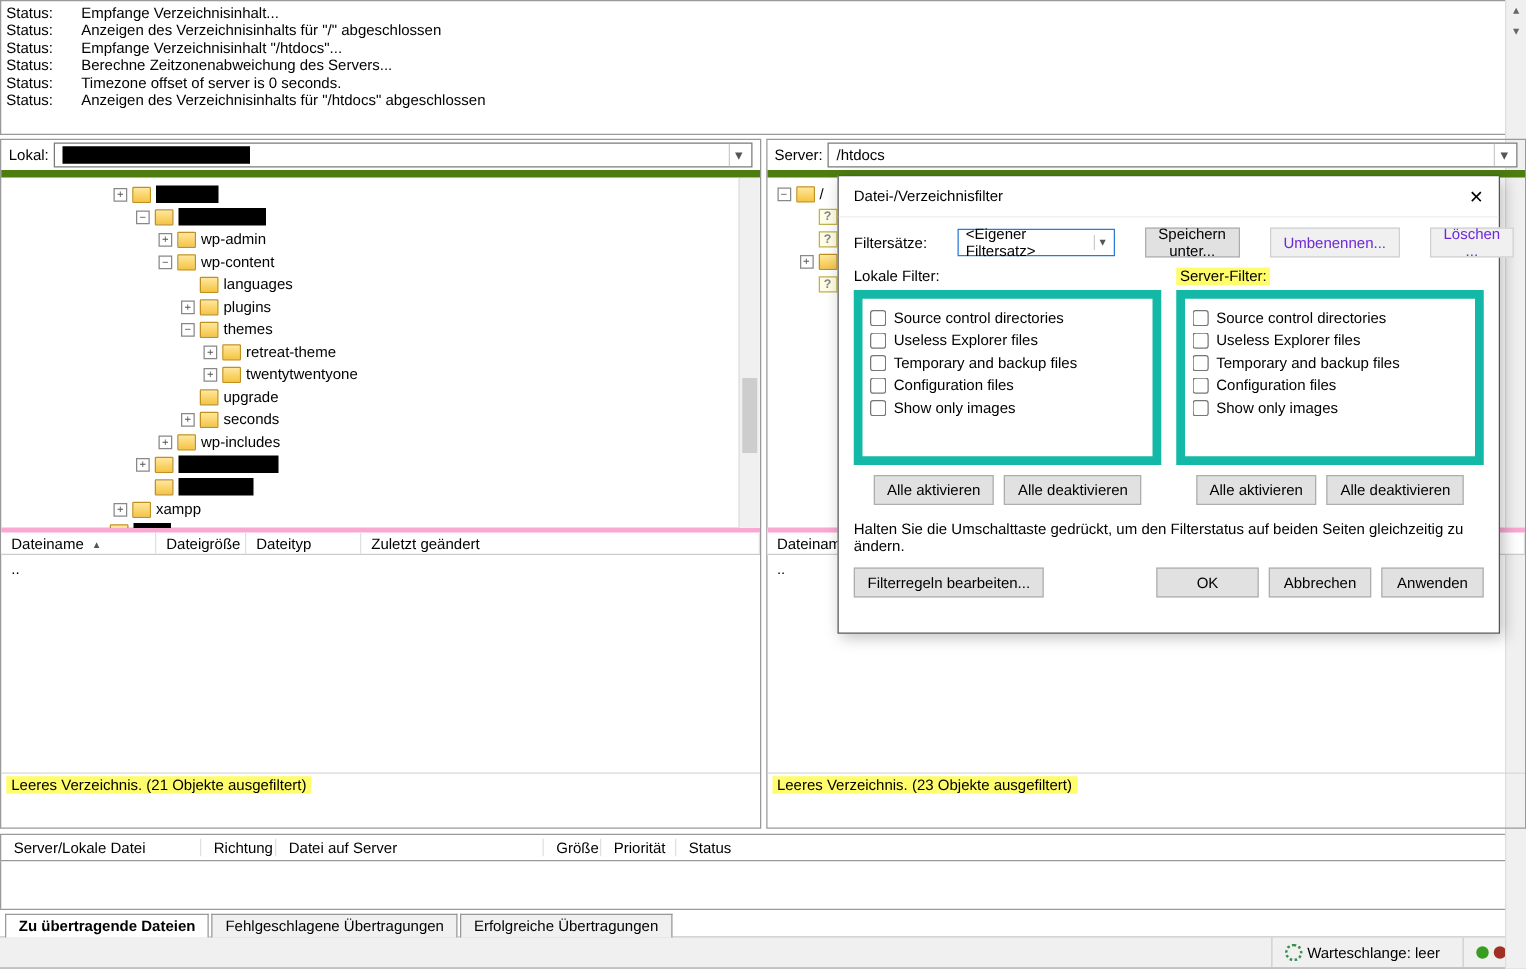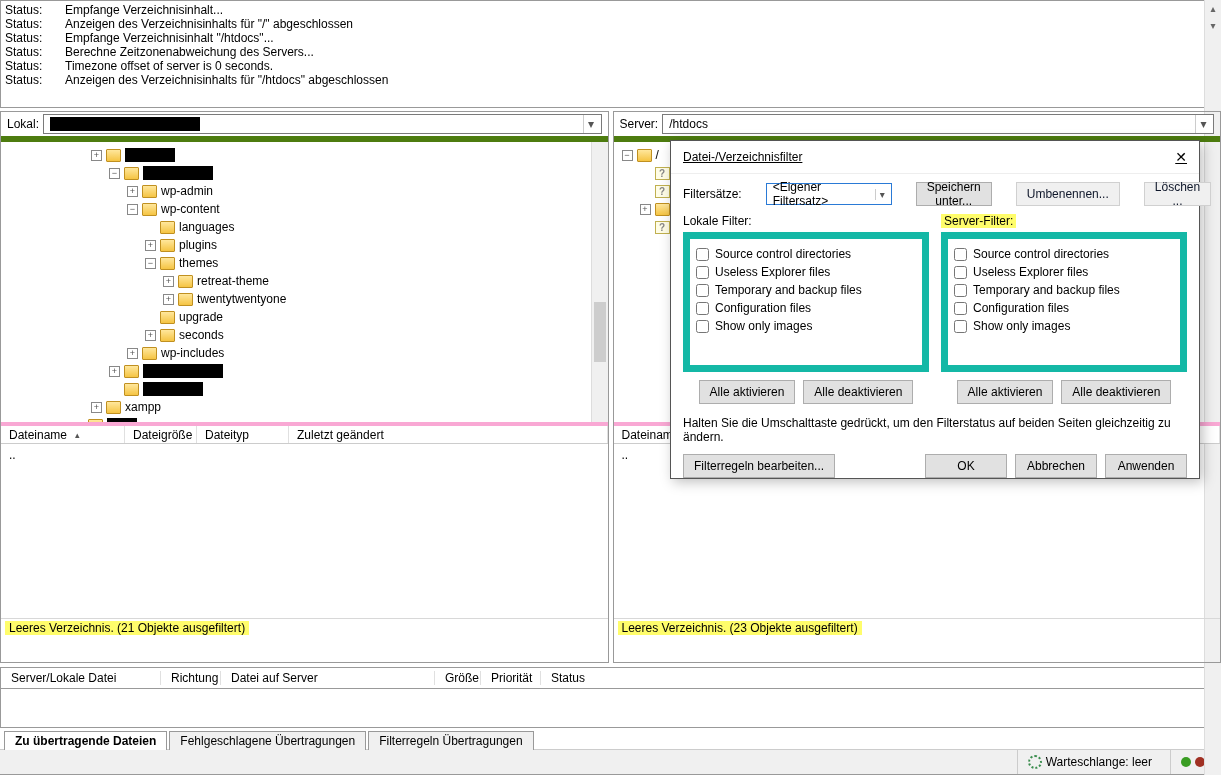--- a/index.html
+++ b/index.html
@@ -47,37 +47,37 @@
 
 .statusbar { display:flex; align-items:center; height:26px; border-top:1px solid #ccc; background:#f0f0f0; padding:0 6px; gap:8px; justify-content:flex-end; border-bottom:1px solid #999;}
 .statusbar .cell { border-left:1px solid #ccc; padding:0 10px; height:100%; display:flex; align-items:center; gap:4px;}
 .led { width:10px; height:10px; border-radius:50%; display:inline-block;}
 .led.green { background:#3a9d23;}
 .led.red { background:#a03023;}
 .gear { width:14px; height:14px; border:2px dotted #3a8d4d; border-radius:50%;}
 
 
 .dialog { position:absolute; left:670px; top:140px; width:530px; background:#fff; border:1px solid #555; box-shadow:3px 3px 12px rgba(0,0,0,.25); z-index:10; display:flex; flex-direction:column;}
-.dialog-title { display:flex; align-items:center; justify-content:space-between; padding:8px 12px; font-size:12px; border-bottom:1px solid #eee;text-decoration:underline;}
+.dialog-title { display:flex; align-items:center; justify-content:space-between; padding:8px 12px; font-size:12px; border-bottom:1px solid #eee;}
 .dialog-title .close { font-size:14px; cursor:pointer;}
 .dialog-row1 { display:flex; align-items:center; gap:24px; padding:8px 12px;}
 .dialog-row1 .combo { border:1px solid #2a7ad6; height:22px; display:flex; align-items:center; padding:0 6px; gap:4px; min-width:126px; position:relative;}
 .dialog-row1 .combo .chev { border-left:1px solid #ccc; padding-left:4px; color:#555; font-size:10px;}
 .btn { border:1px solid #adadad; background:#e1e1e1; height:24px; padding:0 10px; cursor:pointer; display:inline-flex; align-items:center;}
-.btn.disabled { color:#0f172a; background:#f0f0f0; border-color:#d0d0d0; cursor:default;}
+.btn.disabled { color:#6d28d9; background:#f0f0f0; border-color:#d0d0d0; cursor:default;}
 .filter-panes { display:flex; gap:12px; padding:0 12px 12px;}
 .filter-pane { flex:1;}
 .filter-pane-title { margin-bottom:4px;}
 .filter-pane-title.hl { background:#fffd6b; display:inline-block; padding:0 3px;}
 .filter-list { border:7px solid #14b8a6; height:140px; padding:6px; overflow:auto;}
 .chk { display:flex; align-items:center; gap:6px; height:18px;}
 .chk input { width:13px; height:13px;}
 .pane-btns { display:flex; gap:8px; justify-content:center; margin-top:8px;}
 .hint { padding:0 12px 10px; font-size:12px;}
-.dialog-footer { display:flex; gap:8px; padding:0 12px 0; align-items:center;}
+.dialog-footer { display:flex; gap:8px; padding:0 12px 28px; align-items:center;}
 .dialog-footer .spacer { flex:1;}
 .dialog-footer .btn { min-width:82px; justify-content:center;}
 
 
 .vscroll { position:absolute; right:0; top:0; bottom:0; width:17px; background:#f0f0f0; border-left:1px solid #ddd;}
 .vscroll .up,.vscroll .down{height:17px; display:flex; align-items:center; justify-content:center; color:#666; font-size:10px;}
 
 
 .leftscroll { position:absolute; right:0; top:0; bottom:0; width:17px; background:#f0f0f0; border-left:1px solid #ddd; display:flex; flex-direction:column;}
 .leftscroll .thumb { background:#cdcdcd; height:60px; margin:2px; margin-top:160px;}
@@ -297,21 +297,21 @@
   <span style="width:214px">Datei auf Server</span>
   <span style="width:46px">Größe</span>
   <span style="width:60px">Priorität</span>
   <span style="flex:1">Status</span>
 </div>
 <div class="queue-body"></div>
 
 <div class="bottom-tabs">
   <div class="tab active">Zu übertragende Dateien</div>
   <div class="tab">Fehlgeschlagene Übertragungen</div>
-  <div class="tab">Filterregeln Übertragungen</div>
+  <div class="tab">Erfolgreiche Übertragungen</div>
 </div>
 
 <div class="statusbar">
   <div style="flex:1"></div>
   <div class="cell">
       <span class="gear"></span>
       <span>Warteschlange: leer</span>
     </div>
   <div class="cell">
       <span class="led green"></span>

